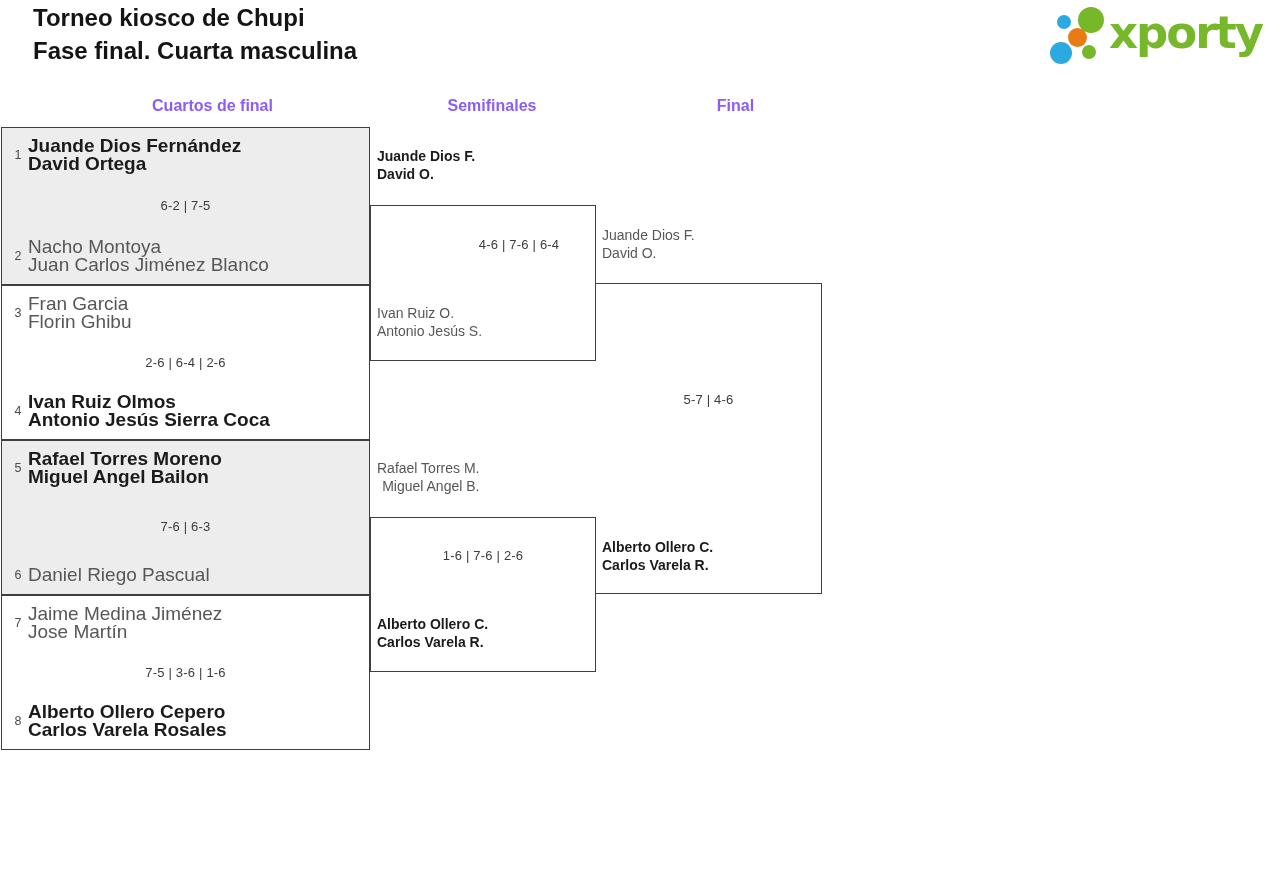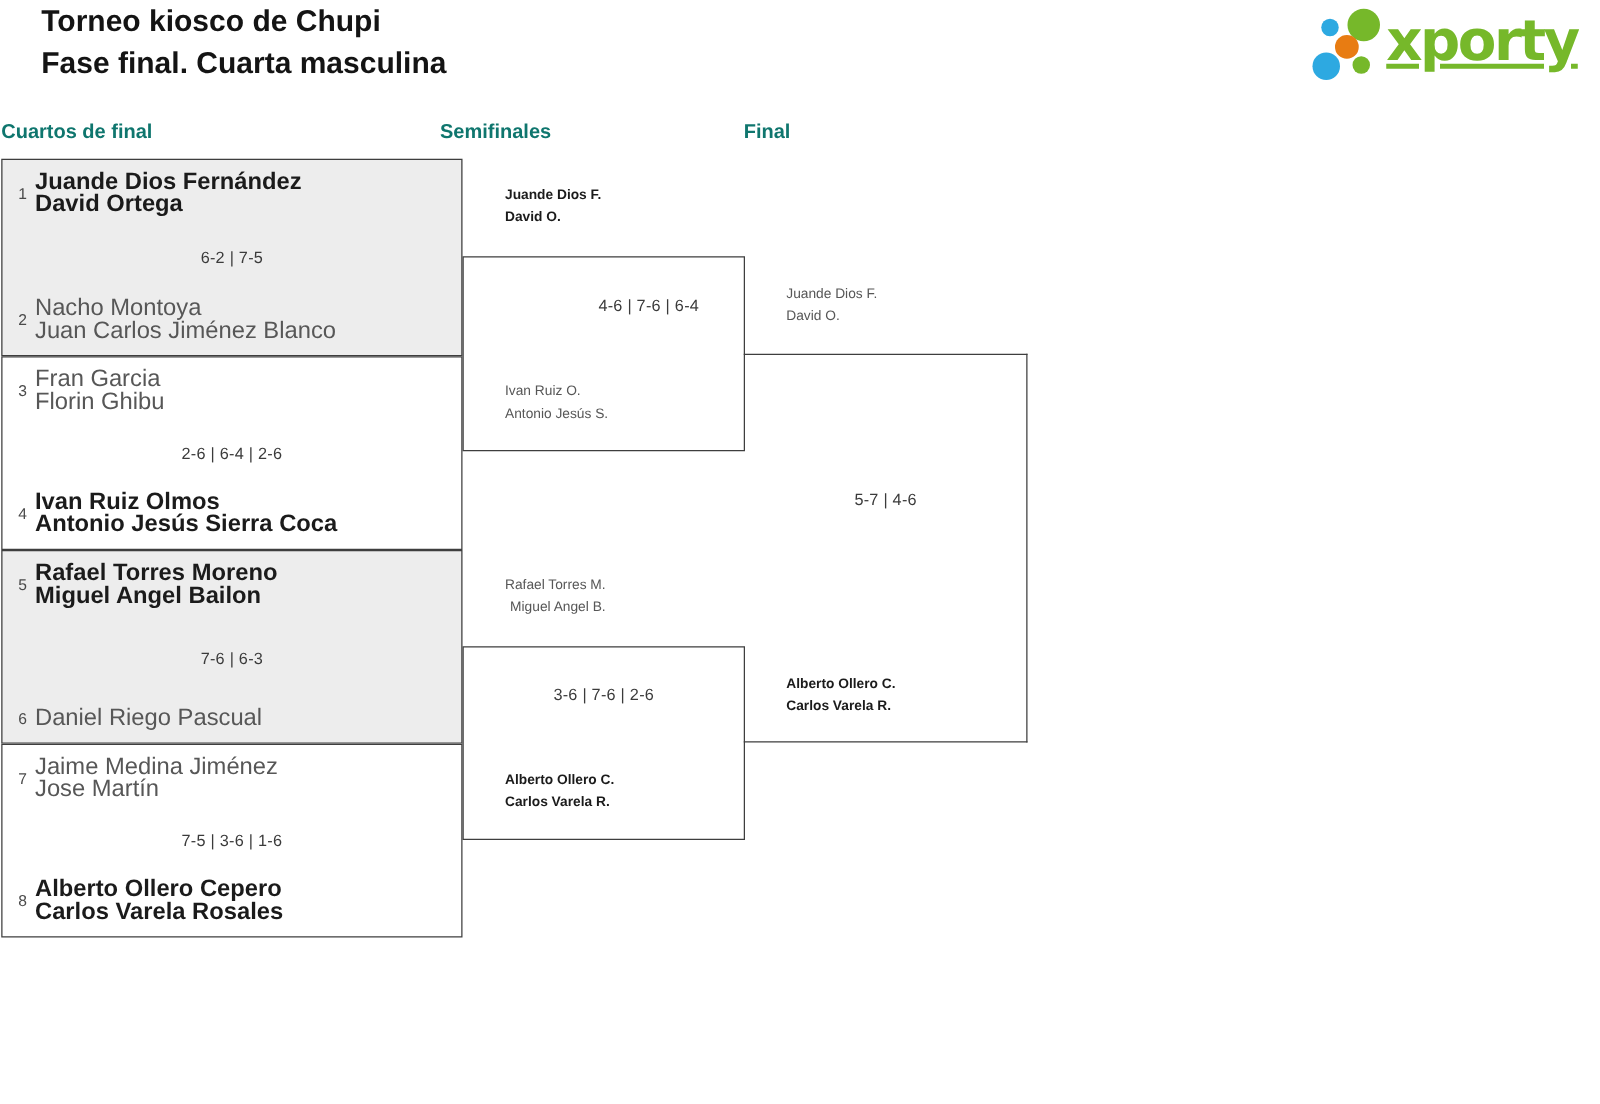--- a/index.html
+++ b/index.html
@@ -7,23 +7,23 @@
         font-family:"Liberation Sans","DejaVu Sans",sans-serif;color:#1b1b1b;}
   .title{position:absolute;left:4px;top:1px;font-size:24px;line-height:33px;font-weight:700;color:#141414;margin-left:29px;}
   
   .logo{position:absolute;left:1045px;top:4px;width:232px;height:66px;cursor:pointer;}
   .dot{position:absolute;border-radius:50%;}
   .d-blue-s{left:12px;top:11px;width:14px;height:14px;background:#2da9e1;}
   .d-green-l{left:33px;top:3px;width:26px;height:26px;background:#76b82a;}
   .d-orange{left:23px;top:24px;width:19px;height:19px;background:#e87c12;}
   .d-blue-l{left:5px;top:38px;width:22px;height:22px;background:#2da9e1;}
   .d-green-s{left:37px;top:41px;width:14px;height:14px;background:#76b82a;}
-  .logo-text{position:absolute;left:64px;top:2px;font-size:45px;font-weight:800;letter-spacing:-2px;color:#76b82a;font-family:"DejaVu Sans",sans-serif;text-decoration:underline;}
+  .logo-text{position:absolute;left:64px;top:2px;font-size:45px;font-weight:800;letter-spacing:-2px;color:#76b82a;font-family:"DejaVu Sans",sans-serif;}
   
-  .round-header{position:absolute;top:97px;text-align:left;font-size:16px;font-weight:700;color:#0f766e;}
+  .round-header{position:absolute;top:97px;text-align:center;font-size:16px;font-weight:700;color:#8b5cf6;padding-left:27px;}
   .h-qf{left:1px;width:369px;}
   .h-sf{left:352px;width:226px;}
   .h-f{left:595px;width:227px;}
   
   .qf{position:absolute;left:1px;width:369px;border:1px solid #3e3e3e;box-sizing:border-box;
       display:flex;flex-direction:column;justify-content:space-between;padding:9px 0 10px 0;}
   .qf1{top:127px;height:158px;background:#ededed;}
   .qf2{top:285px;height:155px;background:#ffffff;}
   .qf3{top:440px;height:155px;background:#ededed;}
   .qf4{top:595px;height:155px;background:#ffffff;}
@@ -33,21 +33,21 @@
   .winner{font-weight:700;color:#1b1b1b;}
   .loser{font-weight:400;color:#575757;}
   .score{text-align:center;font-size:13px;color:#3b3b3b;letter-spacing:.2px;}
   
   .sf-box{position:absolute;left:370px;width:226px;border:1px solid #3e3e3e;box-sizing:border-box;background:transparent;}
   .sf1{top:205px;height:156px;}
   .sf2{top:517px;height:155px;}
   .final-box{position:absolute;left:595px;top:283px;width:227px;height:311px;box-sizing:border-box;
              border:1px solid #3e3e3e;border-left:none;}
   
-  .adv{position:absolute;font-size:11px;line-height:18px;margin-left:27px;}
+  .adv{position:absolute;font-size:14px;line-height:18px;}
   .sf1-a{left:377px;top:147px;}
   .sf1-b{left:377px;top:304px;}
   .sf2-a{left:377px;top:459px;text-align:right;}
   .sf2-b{left:377px;top:615px;}
   .f-a{left:602px;top:226px;}
   .f-b{left:602px;top:538px;}
   .rscore{position:absolute;text-align:center;font-size:13px;color:#3b3b3b;letter-spacing:.2px;}
   .sf1-score{left:370px;top:237px;width:226px;padding-left:36px;}
   .sf2-score{left:370px;top:548px;width:226px;}
   .f-score{left:595px;top:392px;width:227px;}
@@ -157,21 +157,21 @@
   <div class="rscore sf1-score">4-6 | 7-6 | 6-4</div>
   <div class="adv sf1-b loser">
     <div>Ivan Ruiz O.</div>
     <div>Antonio Jesús S.</div>
   </div>
 
   <div class="adv sf2-a loser">
     <div>Rafael Torres M.</div>
     <div>Miguel Angel B.</div>
   </div>
-  <div class="rscore sf2-score">3-6 | 7-6 | 2-6</div>
+  <div class="rscore sf2-score">1-6 | 7-6 | 2-6</div>
   <div class="adv sf2-b winner">
     <div>Alberto Ollero C.</div>
     <div>Carlos Varela R.</div>
   </div>
 
   <div class="adv f-a loser">
     <div>Juande Dios F.</div>
     <div>David O.</div>
   </div>
   <div class="rscore f-score">5-7 | 4-6</div>

